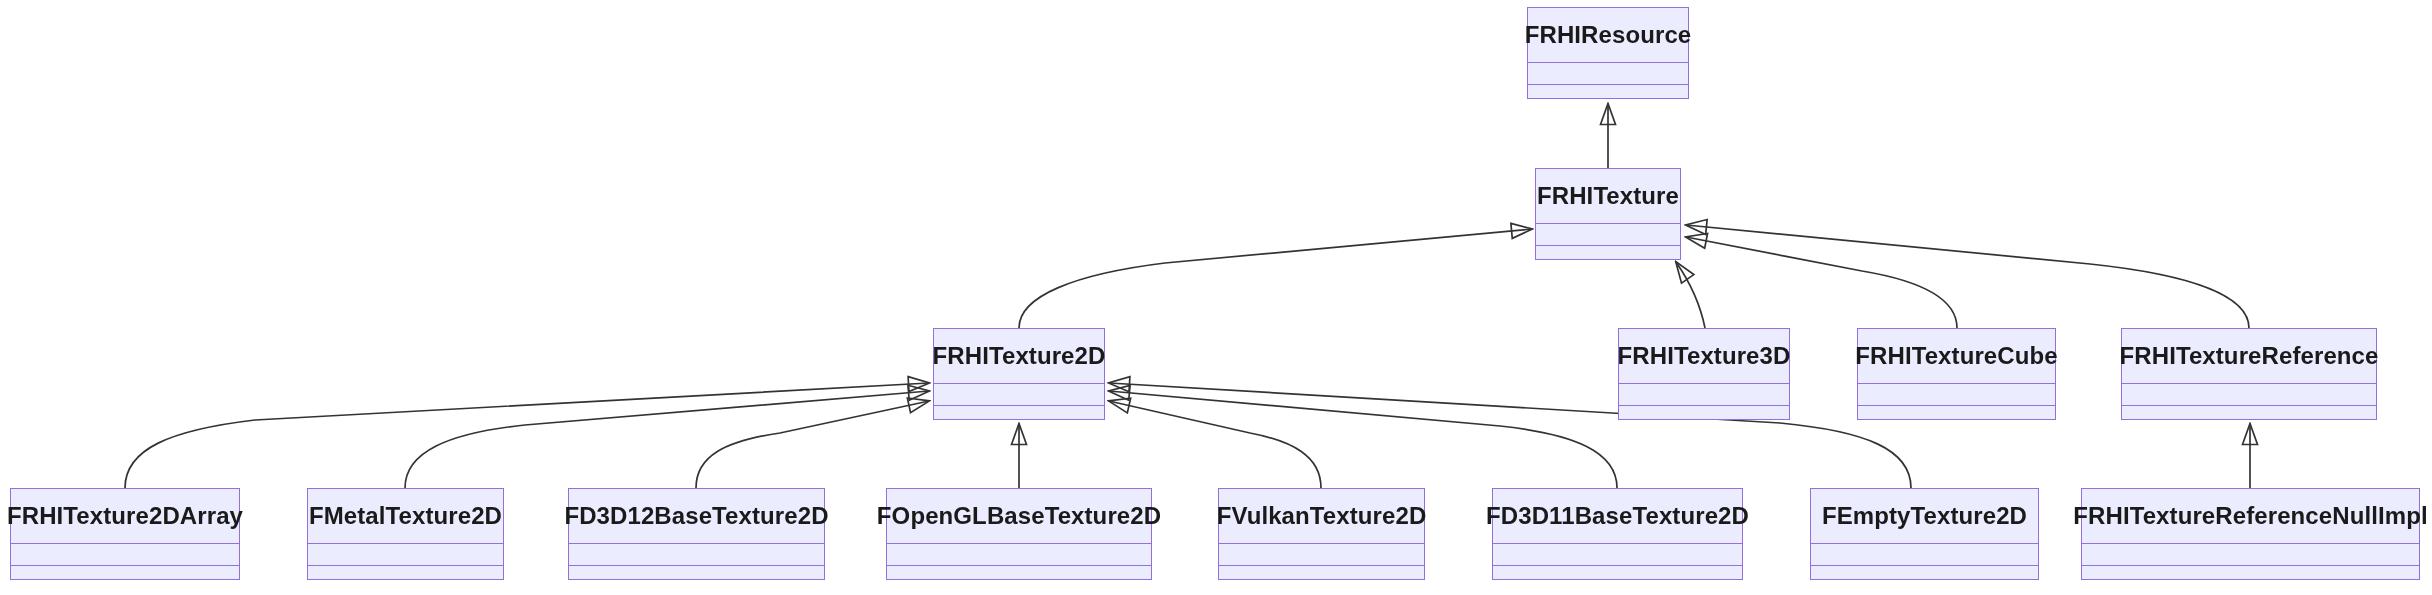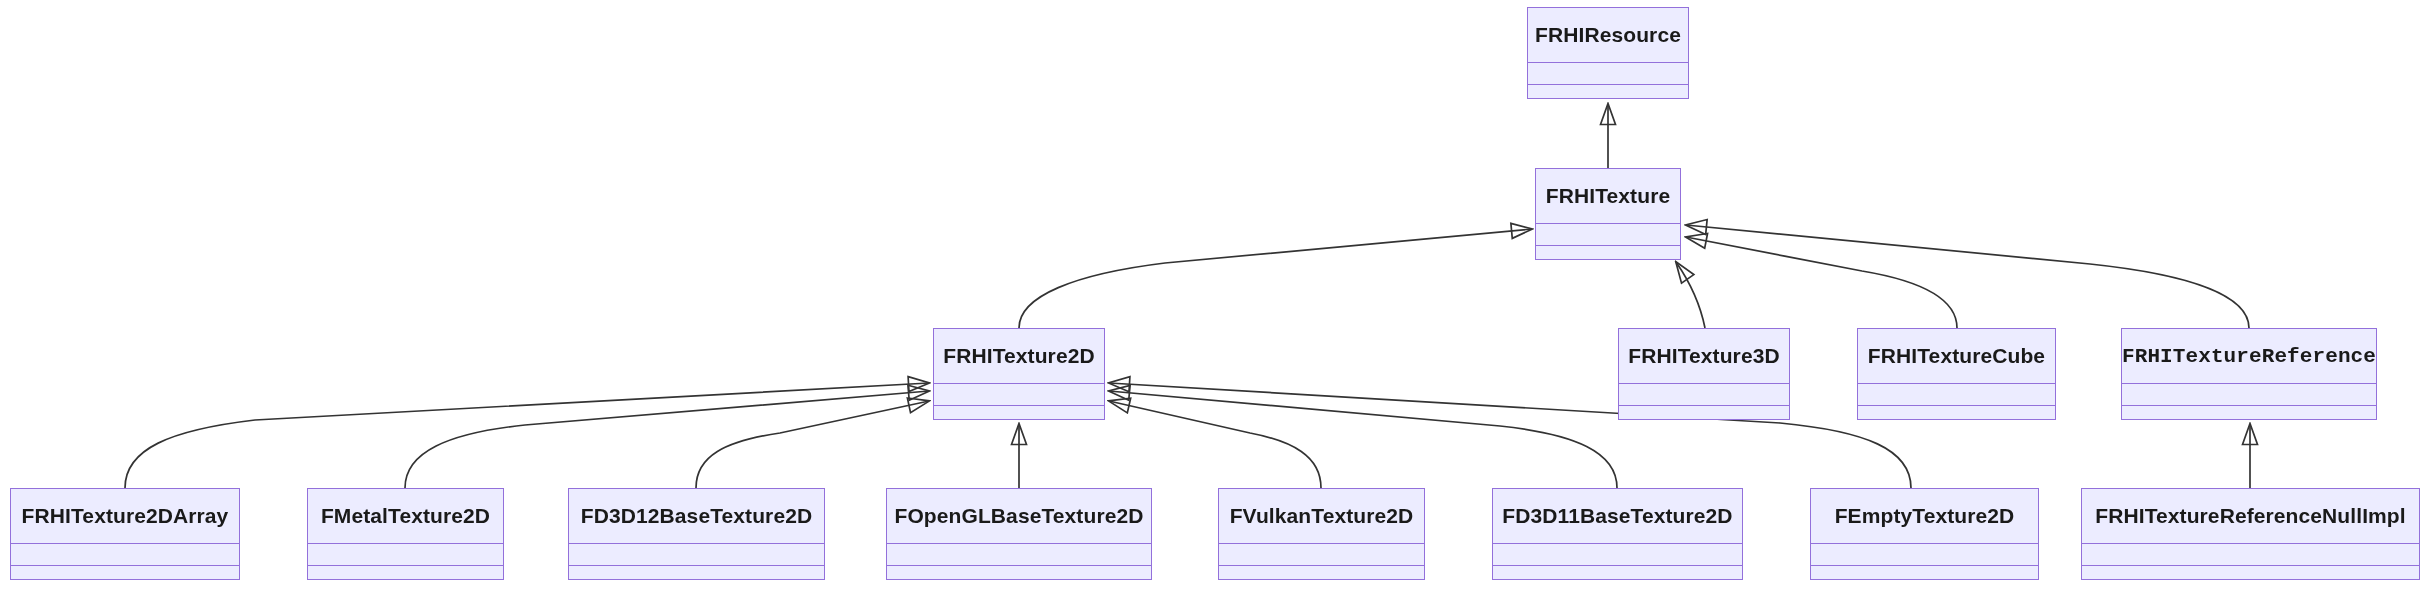--- a/index.html
+++ b/index.html
@@ -39,42 +39,42 @@
     background: #ECECFF;
     border: 1.6px solid #9370DB;
     display: flex;
     flex-direction: column;
   }
   .node .title {
     height: 54px;
     display: flex;
     align-items: center;
     justify-content: center;
-    font-size: 21px;
+    font-size: 24px;
     font-weight: 600;
     color: #1a1a1a;
     white-space: nowrap;
     letter-spacing: 0.1px;
   }
   .node .compartment {
     border-top: 1.2px solid #9370DB;
   }
   .node .fields {
     height: 21px;
   }
   .node .methods {
     flex: 1;
   }
   
   .n-frhiresource            { left: 1527px; top: 7px;   width: 162px; }
   .n-frhitexture             { left: 1535px; top: 168px; width: 146px; justify-content: flex-end; }
   .n-frhitexture2d           { left: 933px;  top: 328px; width: 172px; }
   .n-frhitexture3d           { left: 1618px; top: 328px; width: 172px; }
   .n-frhitexturecube         { left: 1857px; top: 328px; width: 199px; }
-  .n-frhitexturereference    { left: 2121px; top: 328px; width: 256px; font-family: Liberation Mono, monospace; }
+  .n-frhitexturereference    { left: 2121px; top: 328px; width: 256px; }
   .n-frhitexture2darray      { left: 10px;   top: 488px; width: 230px; justify-content: center; }
   .n-fmetaltexture2d         { left: 307px;  top: 488px; width: 197px; }
   .n-fd3d12basetexture2d     { left: 568px;  top: 488px; width: 257px; }
   .n-fopenglbasetexture2d    { left: 886px;  top: 488px; width: 266px; }
   .n-fvulkantexture2d        { left: 1218px; top: 488px; width: 207px; justify-content: center; }
   .n-fd3d11basetexture2d     { left: 1492px; top: 488px; width: 251px; }
   .n-femptytexture2d         { left: 1810px; top: 488px; width: 229px; }
   .n-frhitexturereferencenullimpl { left: 2081px; top: 488px; width: 339px; }
 </style>
 </head>

